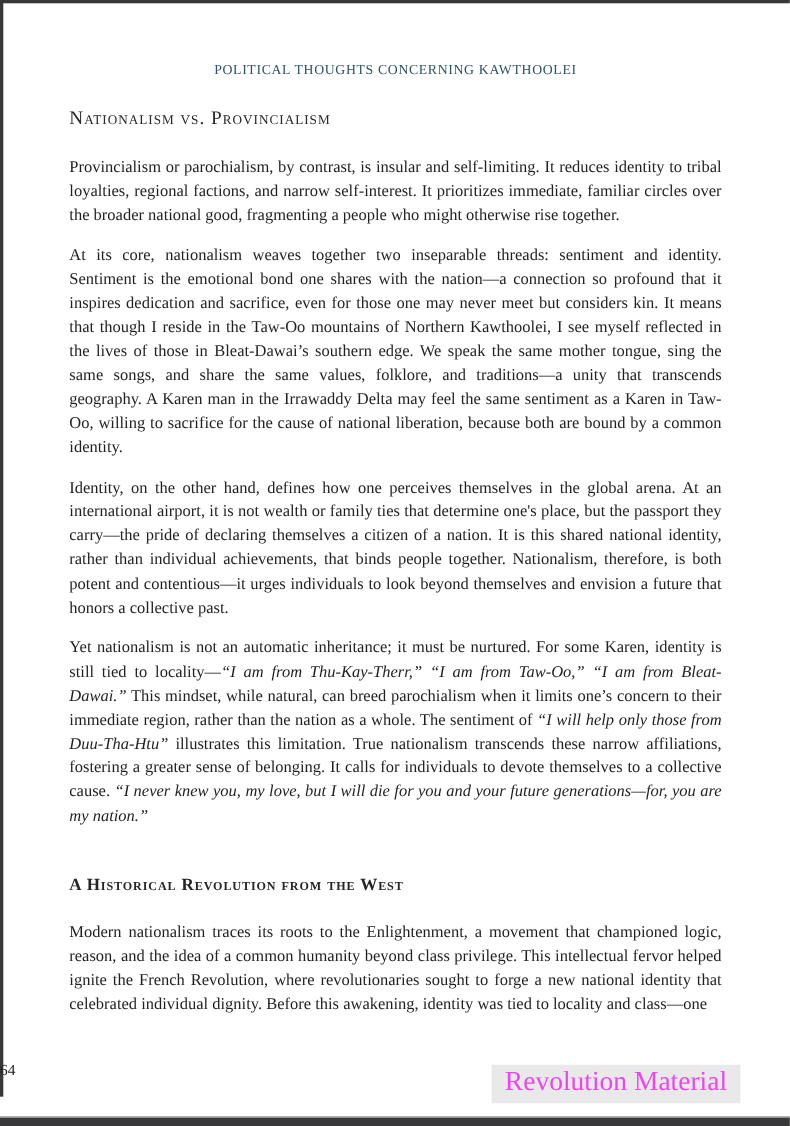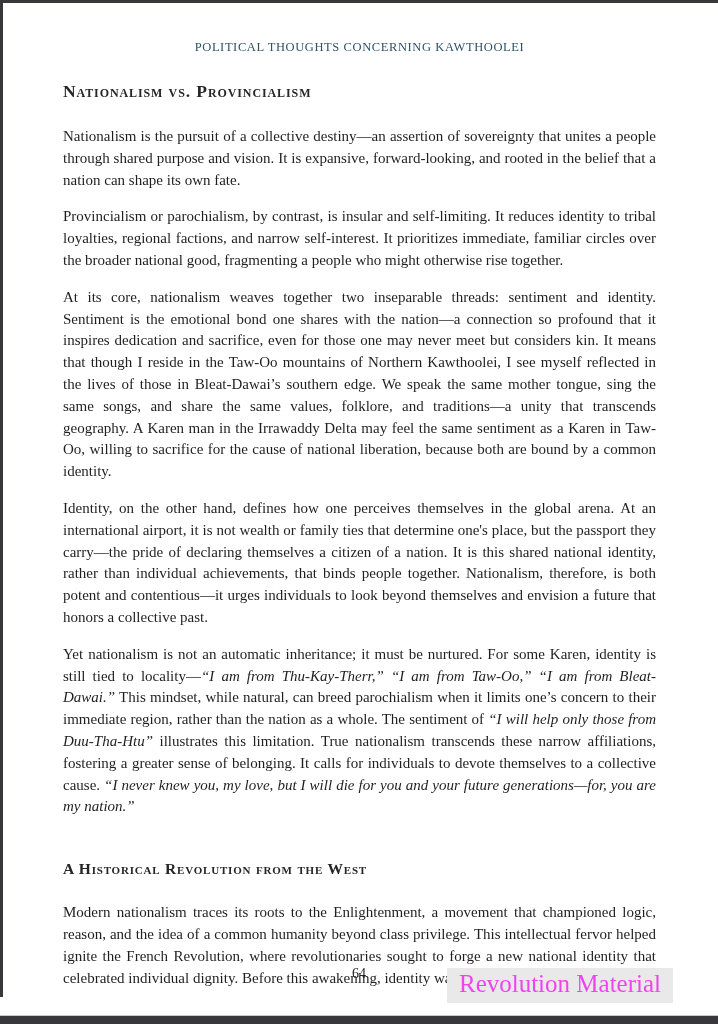--- a/index.html
+++ b/index.html
@@ -12,37 +12,37 @@
   }
   .page { position: absolute; inset: 0; background: #fff; }
 
   
   .frame-top    { position: absolute; top: 0; left: 0; width: 718px; height: 3px; background: var(--frame-color, #38383a); }
   .frame-left   { position: absolute; top: 0; left: 0; width: 3px; height: 997px; background: var(--frame-color, #38383a); }
   .frame-bottom { position: absolute; bottom: 0; left: 0; width: 718px; height: 8px; background: var(--frame-color, #2a2a2c); border-top: 1px solid #c9c9c9; }
 
   .content {
     position: absolute;
-    left: 63px; top: 0;
+    left: 63px; top: 16px;
     width: 593px;
     color: var(--body-color, #1f1f1f);
   }
 
   .running-header {
     padding-top: 40px;
     text-align: center;
     font-size: 12.5px;
     letter-spacing: 0.6px;
     color: var(--header-color, #2e5266);
   }
 
   .chapter-title {
     margin: 26px 0 0 0;
     font-size: 17.5px;
-    font-weight: bold;
+    font-weight: normal;
     font-variant: small-caps;
     letter-spacing: 0.9px;
     color: #262626;
   }
 
   .body-block { margin-top: 24px; }
   .body-para {
     margin: 15px 0 0 0;
     font-size: 15px;
     line-height: 21.8px;
@@ -57,21 +57,20 @@
     font-weight: bold;
     font-variant: small-caps;
     letter-spacing: 0.8px;
     color: #262626;
   }
 
   .page-number {
     position: absolute;
     top: 966px; left: 0;
     width: 718px;
-    text-align: center;
     font-size: 14px;
     color: #222;
   }
 
   .copyright-badge {
     position: absolute;
     right: 45px; top: 968px;
     background: var(--copyright-bg, #e9e9e9);
     color: var(--copyright-color, #ee44ee);
     font-size: 25px;
@@ -83,21 +82,20 @@
 <body>
 
 <div class="page">
   <div class="frame-top"></div>
   <div class="frame-left"></div>
 
   <div class="content">
     <div class="running-header">POLITICAL THOUGHTS CONCERNING KAWTHOOLEI</div>
     <h1 class="chapter-title">Nationalism vs. Provincialism</h1>
     <div class="body-block" id="body-before">
-        <p class="body-para"><span>Nationalism is the pursuit of a collective destiny—an assertion of sovereignty that unites a people through shared purpose and vision. It is expansive, forward-looking, and rooted in the belief that a nation can shape its own fate.</span></p>
         <p class="body-para"><span>Provincialism or parochialism, by contrast, is insular and self-limiting. It reduces identity to tribal loyalties, regional factions, and narrow self-interest. It prioritizes immediate, familiar circles over the broader national good, fragmenting a people who might otherwise rise together.</span></p>
         <p class="body-para"><span>At its core, nationalism weaves together two inseparable threads: sentiment and identity. Sentiment is the emotional bond one shares with the nation—a connection so profound that it inspires dedication and sacrifice, even for those one may never meet but considers kin. It means that though I reside in the Taw-Oo mountains of Northern Kawthoolei, I see myself reflected in the lives of those in Bleat-Dawai’s southern edge. We speak the same mother tongue, sing the same songs, and share the same values, folklore, and traditions—a unity that transcends geography. A Karen man in the Irrawaddy Delta may feel the same sentiment as a Karen in Taw-Oo, willing to sacrifice for the cause of national liberation, because both are bound by a common identity.</span></p>
         <p class="body-para"><span>Identity, on the other hand, defines how one perceives themselves in the global arena. At an international airport, it is not wealth or family ties that determine one's place, but the passport they carry—the pride of declaring themselves a citizen of a nation. It is this shared national identity, rather than individual achievements, that binds people together. Nationalism, therefore, is both potent and contentious—it urges individuals to look beyond themselves and envision a future that honors a collective past.</span></p>
         <p class="body-para"><span>Yet nationalism is not an automatic inheritance; it must be nurtured. For some Karen, identity is still tied to locality—</span><span class="italic">“I am from Thu-Kay-Therr,” “I am from Taw-Oo,” “I am from Bleat-Dawai.”</span><span> This mindset, while natural, can breed parochialism when it limits one’s concern to their immediate region, rather than the nation as a whole. The sentiment of </span><span class="italic">“I will help only those from Duu-Tha-Htu”</span><span> illustrates this limitation. True nationalism transcends these narrow affiliations, fostering a greater sense of belonging. It calls for individuals to devote themselves to a collective cause. </span><span class="italic">“I never knew you, my love, but I will die for you and your future generations—for, you are my nation.”</span></p>
       </div>
     <h2 class="section-heading">A Historical Revolution from the West</h2>
     <div class="body-block" id="body-after">
         <p class="body-para"><span>Modern nationalism traces its roots to the Enlightenment, a movement that championed logic, reason, and the idea of a common humanity beyond class privilege. This intellectual fervor helped ignite the French Revolution, where revolutionaries sought to forge a new national identity that celebrated individual dignity. Before this awakening, identity was tied to locality and class—one</span></p>
       </div>
   </div>

